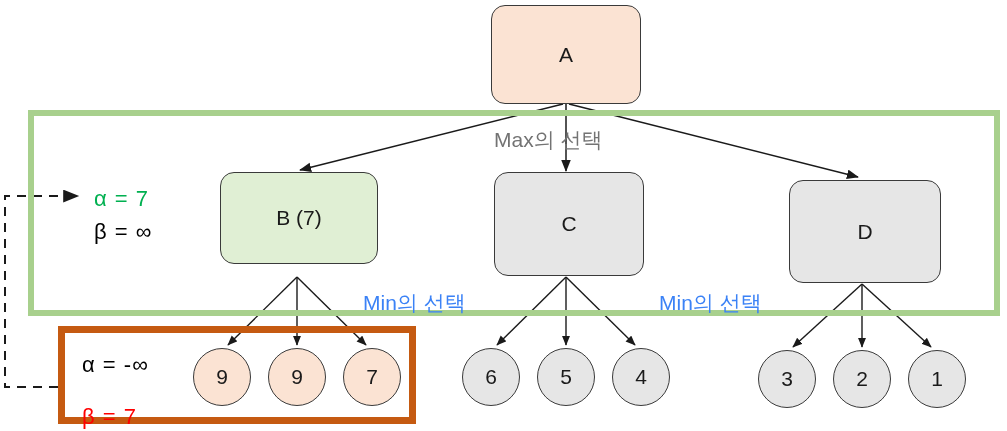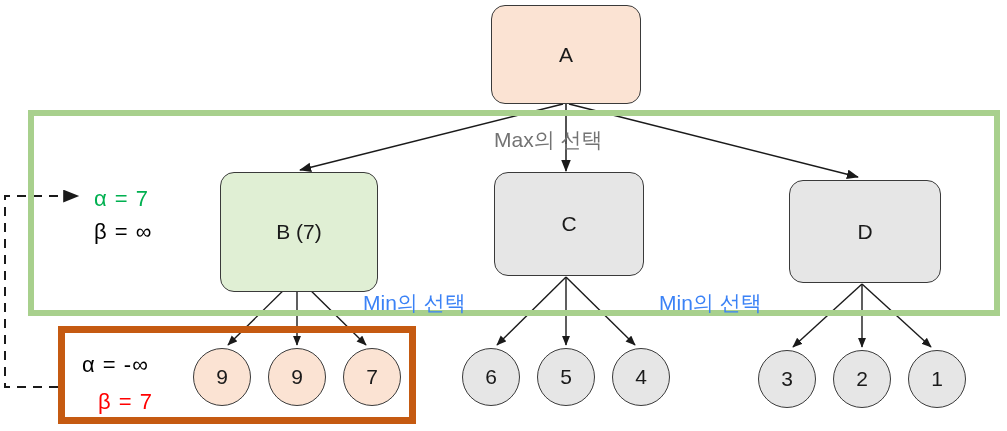--- a/index.html
+++ b/index.html
@@ -80,21 +80,21 @@
   </svg>
 
   <div class="region maxbox" style="left:28px;top:110px;width:972px;height:206px;"></div>
 
   <div class="region minbox" style="left:58px;top:326px;width:358px;height:98px;"></div>
 
   <div class="node peach" style="left:491px;top:5px;width:150px;height:99px;">
     <span>A</span>
   </div>
 
-  <div class="node green" style="left:220px;top:172px;width:158px;height:120px;">
+  <div class="node green" style="left:220px;top:172px;width:158px;height:92px;">
     <span>B (7)</span>
   </div>
 
   <div class="node gray" style="left:494px;top:172px;width:150px;height:104px;">
     <span>C</span>
   </div>
 
   <div class="node gray" style="left:789px;top:180px;width:152px;height:103px;">
     <span>D</span>
   </div>
@@ -144,19 +144,19 @@
     <span class="c-black">β</span>
     <span class="c-black">=</span>
     <span class="c-black">∞</span>
   </div>
 
   <div class="abline" style="left:82px;top:352px;">
     <span class="c-black">α</span>
     <span class="c-black">=</span>
     <span class="c-black">-∞</span>
   </div>
-  <div class="abline" style="left:82px;top:389px;margin-left:16px;">
+  <div class="abline" style="left:82px;top:404px;">
     <span class="c-red">β</span>
     <span class="c-red">=</span>
     <span class="c-red">7</span>
   </div>
 
 </div>
 
 </body></html>

